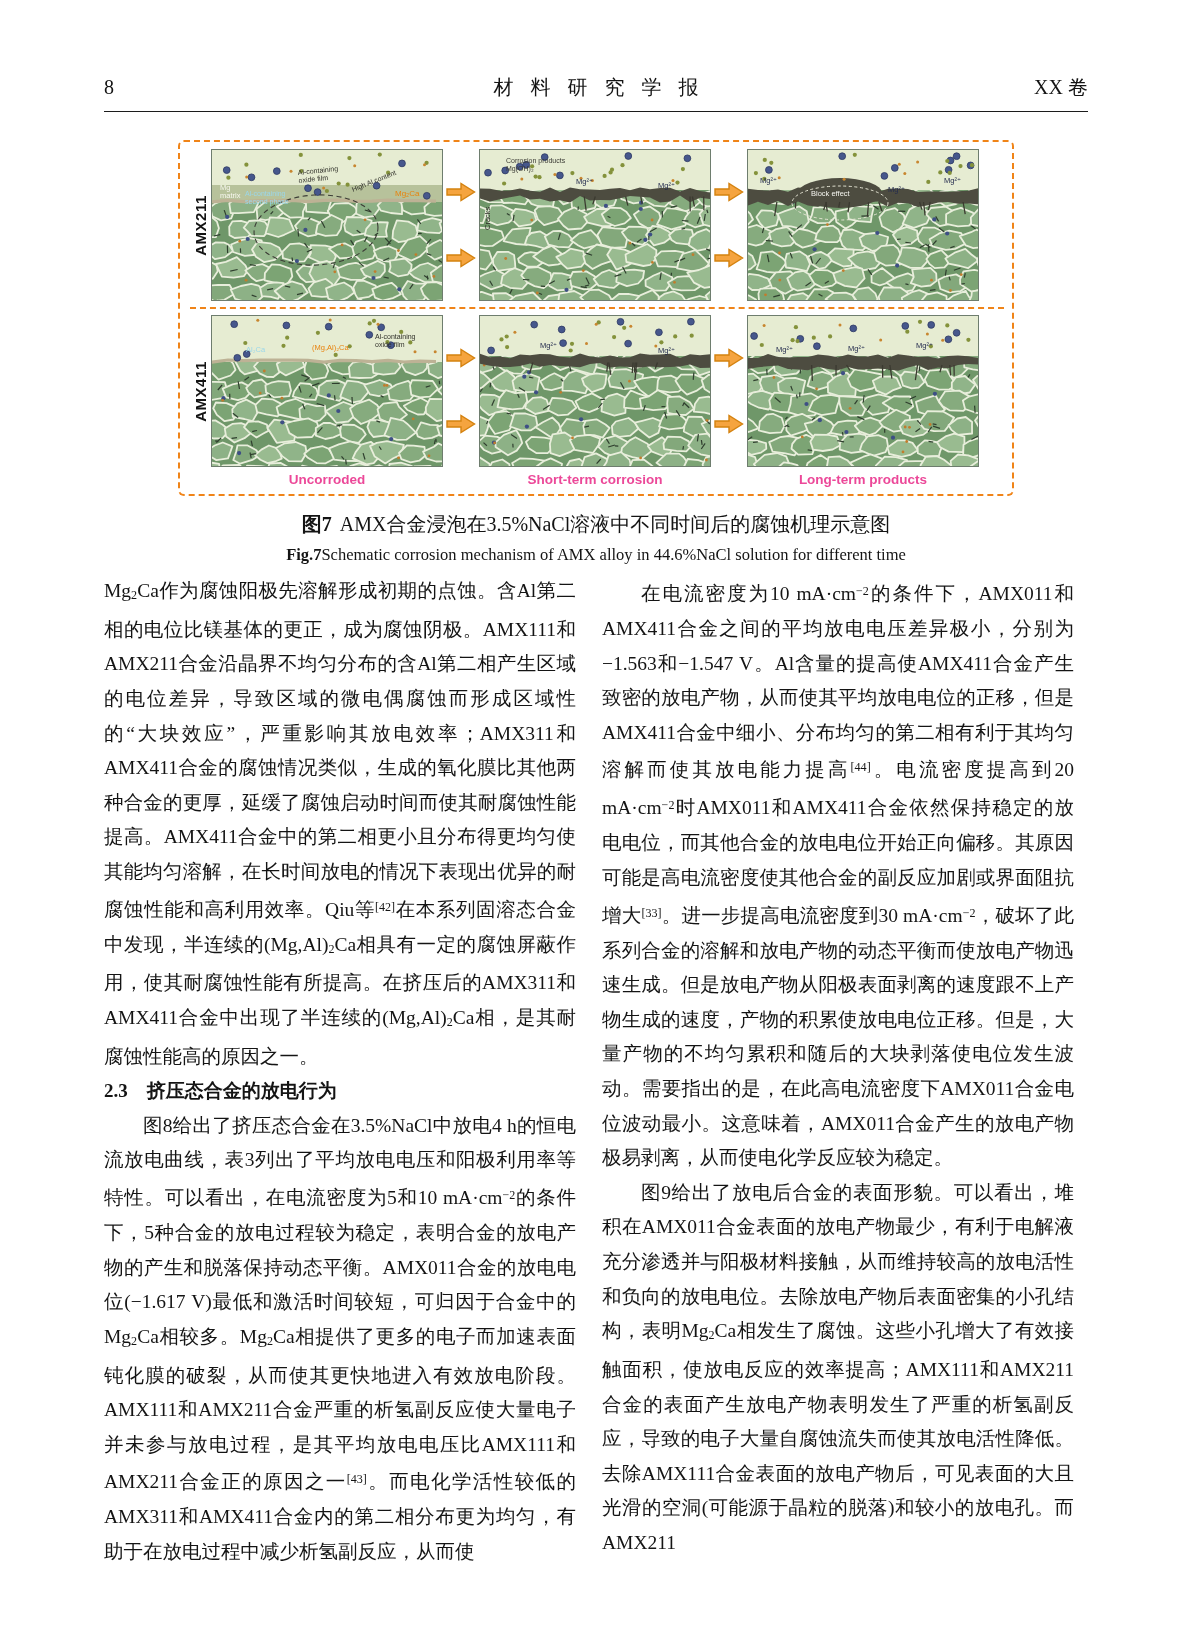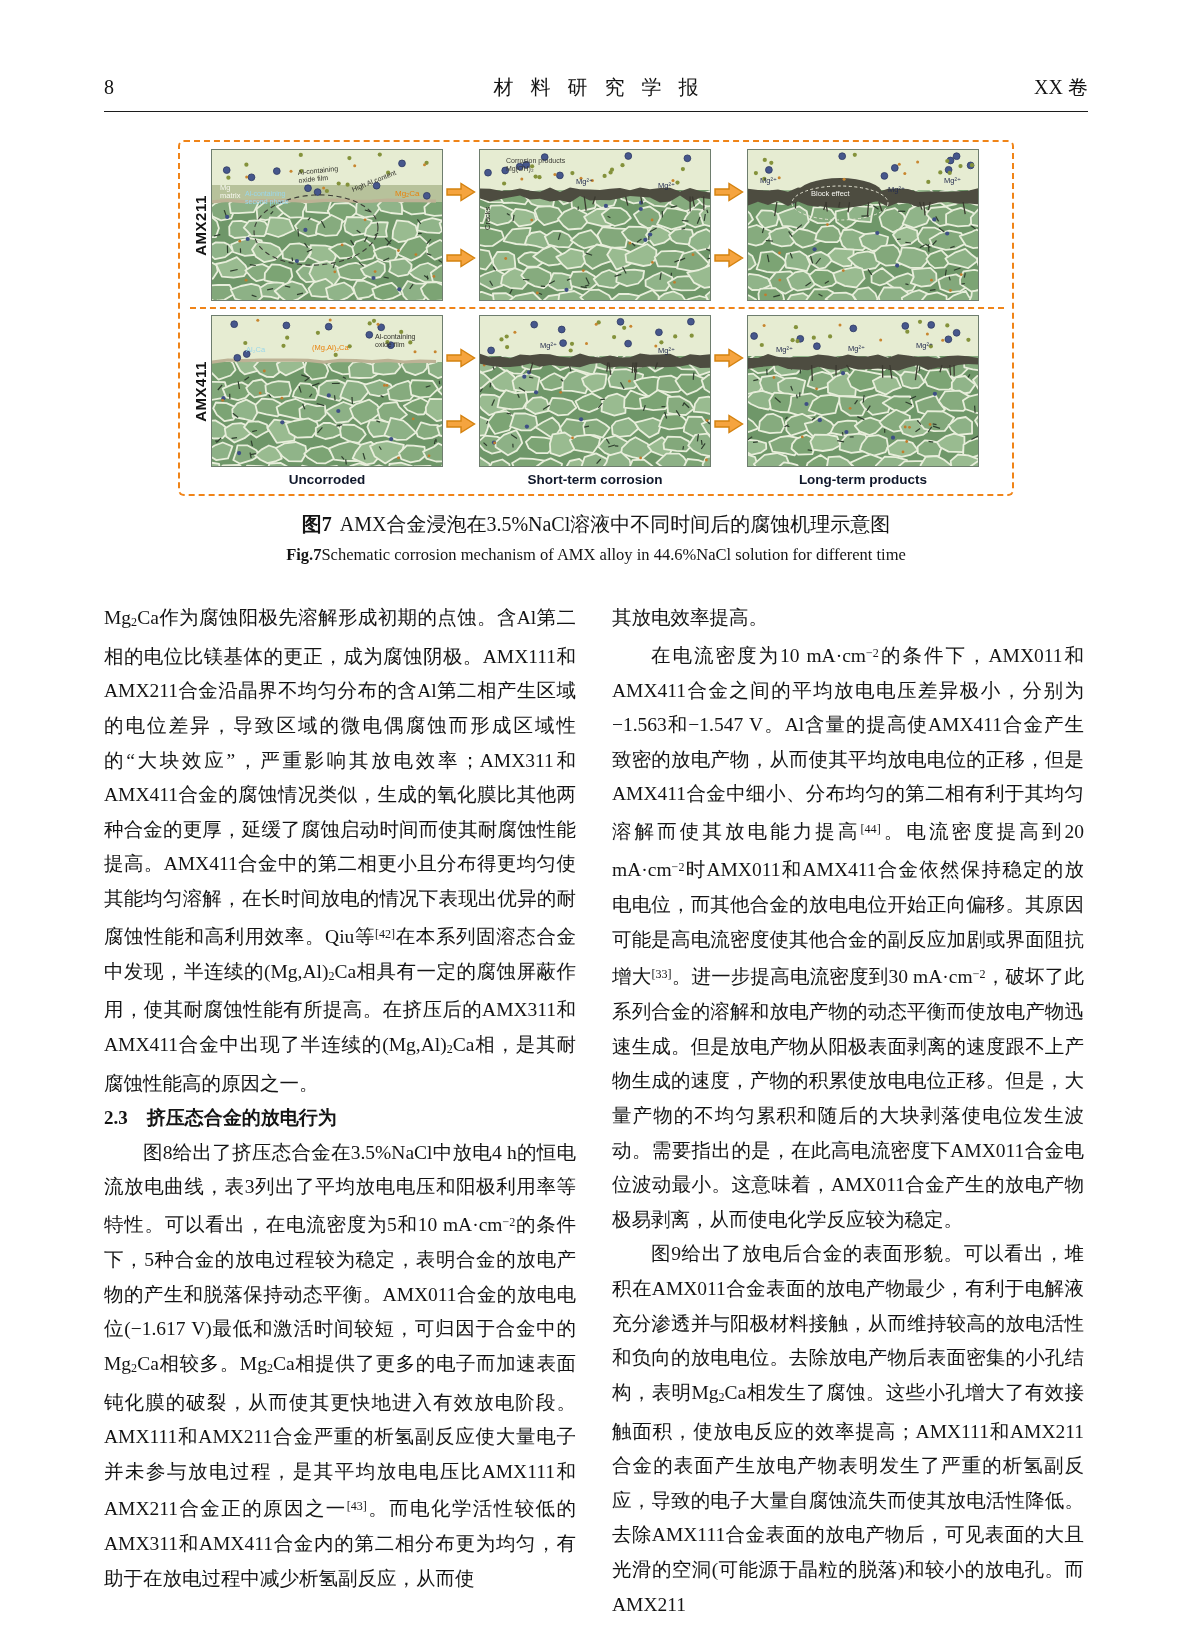--- a/index.html
+++ b/index.html
@@ -28,32 +28,32 @@
     width:24px; display:flex; align-items:center; justify-content:center;
     font-family:"Liberation Sans",sans-serif; font-weight:bold; font-size:15px;
   }
   .row-label span { transform:rotate(-90deg); white-space:nowrap; letter-spacing:0.5px; }
   .panel { width:230px; height:150px; outline:1px solid #6e7d6e; background:#e6ecd2; }
   .panel svg { display:block; }
   .arrow-col { width:38px; display:flex; flex-direction:column; align-items:center; justify-content:center; gap:46px; }
   .fig-divider { border:none; border-top:2.5px dashed #f08418; margin:7px 2px; }
   .stage-row {
     display:flex; margin-top:6px; padding-bottom:2px;
-    font-family:"Liberation Sans",sans-serif; font-weight:bold; font-size:13.5px; color:#0f172a;
+    font-family:"Liberation Sans",sans-serif; font-weight:bold; font-size:13.5px; color:#ec4899;
   }
   .stage-row .spacer { width:24px; }
   .stage-row .gap { width:38px; }
   .stage { width:230px; text-align:center; }
   
   .caption-zh { text-align:center; font-size:20px; margin-top:15px; }
   .caption-zh .cap-label { font-weight:bold; margin-right:8px; }
   .caption-en { text-align:center; font-size:16.5px; margin-top:7px; }
   .caption-en .cap-label { font-weight:bold; }
   
-  .columns { display:flex; gap:36px; margin-top:36px; }
+  .columns { display:flex; gap:26px; margin-top:9px; }
   .col { width:472px; font-size:19.5px; line-height:34.6px; text-align:justify; }
   .col p.indent { text-indent:2em; }
   .col h3.sec-heading { font-size:19px; line-height:34.6px; font-weight:bold; }
   sub { font-size:0.62em; vertical-align:-0.18em; }
   sup { font-size:0.62em; vertical-align:0.45em; }
 </style>
 </head>
 <body>
 
 <div class="page">
@@ -1100,19 +1100,18 @@
     <span class="cap-label">Fig.7</span><span>Schematic corrosion mechanism of AMX alloy in 44.6%NaCl solution for different time</span>
   </div>
 
   <div class="columns">
     <div class="col" id="col-left">
         <p class="para">Mg<sub>2</sub>Ca作为腐蚀阳极先溶解形成初期的点蚀。含Al第二相的电位比镁基体的更正，成为腐蚀阴极。AMX111和AMX211合金沿晶界不均匀分布的含Al第二相产生区域的电位差异，导致区域的微电偶腐蚀而形成区域性的“大块效应”，严重影响其放电效率；AMX311和AMX411合金的腐蚀情况类似，生成的氧化膜比其他两种合金的更厚，延缓了腐蚀启动时间而使其耐腐蚀性能提高。AMX411合金中的第二相更小且分布得更均匀使其能均匀溶解，在长时间放电的情况下表现出优异的耐腐蚀性能和高利用效率。Qiu等<sup>[42]</sup>在本系列固溶态合金中发现，半连续的(Mg,Al)<sub>2</sub>Ca相具有一定的腐蚀屏蔽作用，使其耐腐蚀性能有所提高。在挤压后的AMX311和AMX411合金中出现了半连续的(Mg,Al)<sub>2</sub>Ca相，是其耐腐蚀性能高的原因之一。</p>
         <h3 class="sec-heading">2.3　挤压态合金的放电行为</h3>
         <p class="para indent">图8给出了挤压态合金在3.5%NaCl中放电4 h的恒电流放电曲线，表3列出了平均放电电压和阳极利用率等特性。可以看出，在电流密度为5和10 mA·cm<sup>−2</sup>的条件下，5种合金的放电过程较为稳定，表明合金的放电产物的产生和脱落保持动态平衡。AMX011合金的放电电位(−1.617 V)最低和激活时间较短，可归因于合金中的Mg<sub>2</sub>Ca相较多。Mg<sub>2</sub>Ca相提供了更多的电子而加速表面钝化膜的破裂，从而使其更快地进入有效放电阶段。AMX111和AMX211合金严重的析氢副反应使大量电子并未参与放电过程，是其平均放电电压比AMX111和AMX211合金正的原因之一<sup>[43]</sup>。而电化学活性较低的AMX311和AMX411合金内的第二相分布更为均匀，有助于在放电过程中减少析氢副反应，从而使</p>
       </div>
     <div class="col" id="col-right">
-        <p class="para">其放电效率提高。</p>
         <p class="para indent">在电流密度为10 mA·cm<sup>−2</sup>的条件下，AMX011和AMX411合金之间的平均放电电压差异极小，分别为−1.563和−1.547 V。Al含量的提高使AMX411合金产生致密的放电产物，从而使其平均放电电位的正移，但是AMX411合金中细小、分布均匀的第二相有利于其均匀溶解而使其放电能力提高<sup>[44]</sup>。电流密度提高到20 mA·cm<sup>−2</sup>时AMX011和AMX411合金依然保持稳定的放电电位，而其他合金的放电电位开始正向偏移。其原因可能是高电流密度使其他合金的副反应加剧或界面阻抗增大<sup>[33]</sup>。进一步提高电流密度到30 mA·cm<sup>−2</sup>，破坏了此系列合金的溶解和放电产物的动态平衡而使放电产物迅速生成。但是放电产物从阳极表面剥离的速度跟不上产物生成的速度，产物的积累使放电电位正移。但是，大量产物的不均匀累积和随后的大块剥落使电位发生波动。需要指出的是，在此高电流密度下AMX011合金电位波动最小。这意味着，AMX011合金产生的放电产物极易剥离，从而使电化学反应较为稳定。</p>
         <p class="para indent">图9给出了放电后合金的表面形貌。可以看出，堆积在AMX011合金表面的放电产物最少，有利于电解液充分渗透并与阳极材料接触，从而维持较高的放电活性和负向的放电电位。去除放电产物后表面密集的小孔结构，表明Mg<sub>2</sub>Ca相发生了腐蚀。这些小孔增大了有效接触面积，使放电反应的效率提高；AMX111和AMX211合金的表面产生放电产物表明发生了严重的析氢副反应，导致的电子大量自腐蚀流失而使其放电活性降低。去除AMX111合金表面的放电产物后，可见表面的大且光滑的空洞(可能源于晶粒的脱落)和较小的放电孔。而AMX211</p>
       </div>
   </div>
 
 </div>
 
 </body></html>

